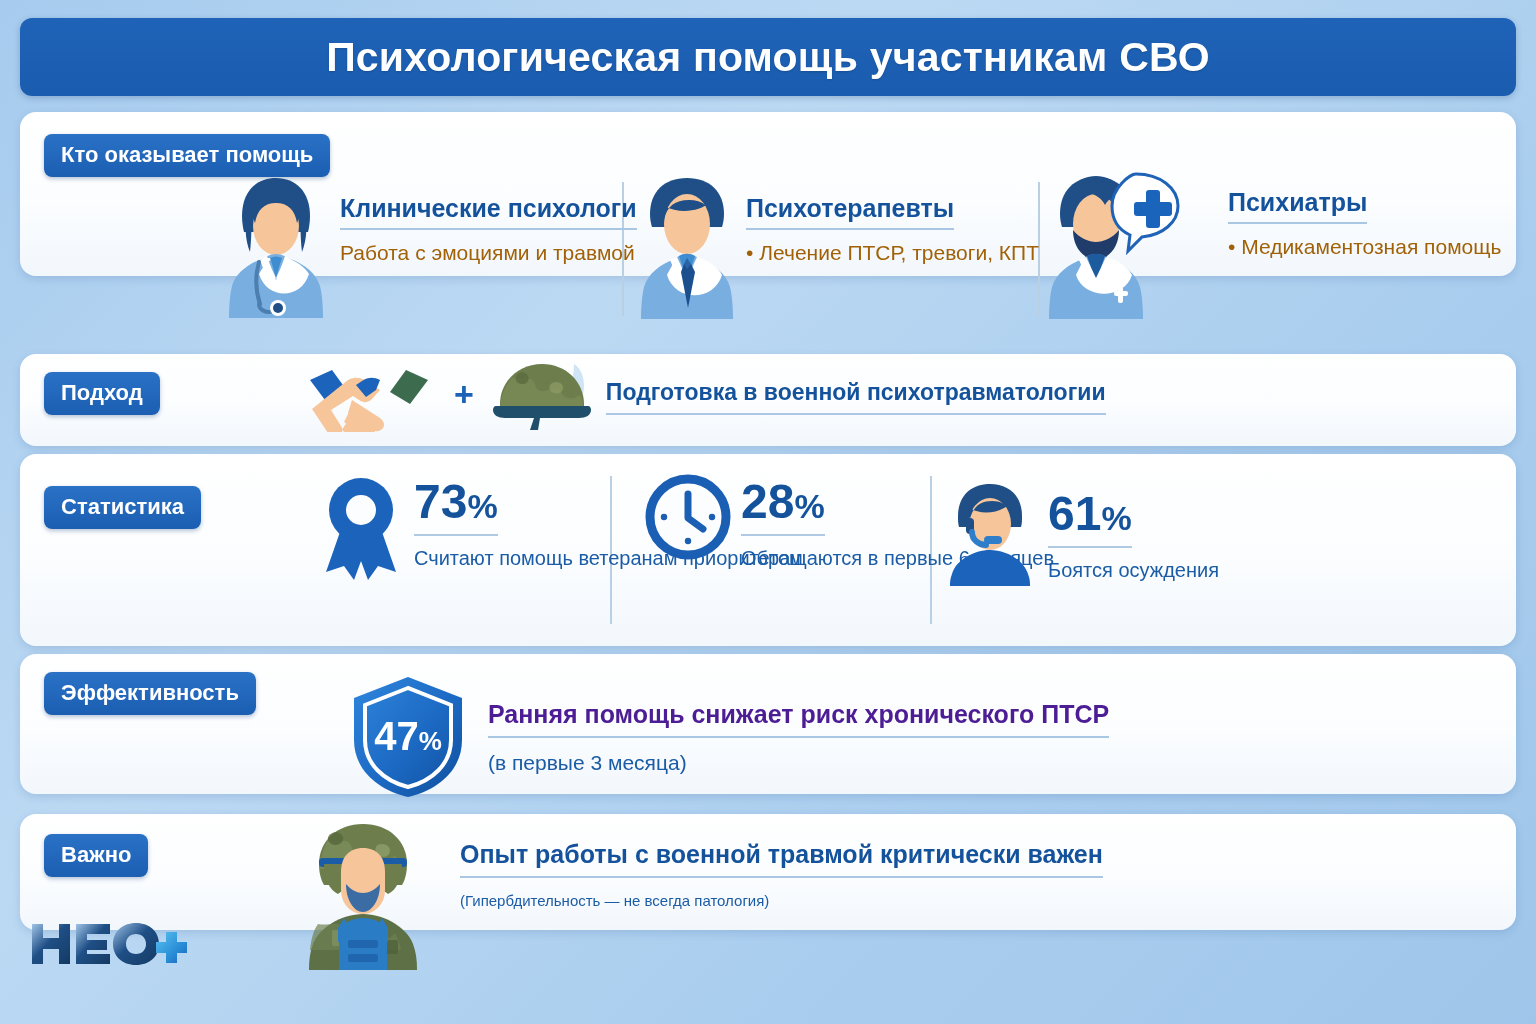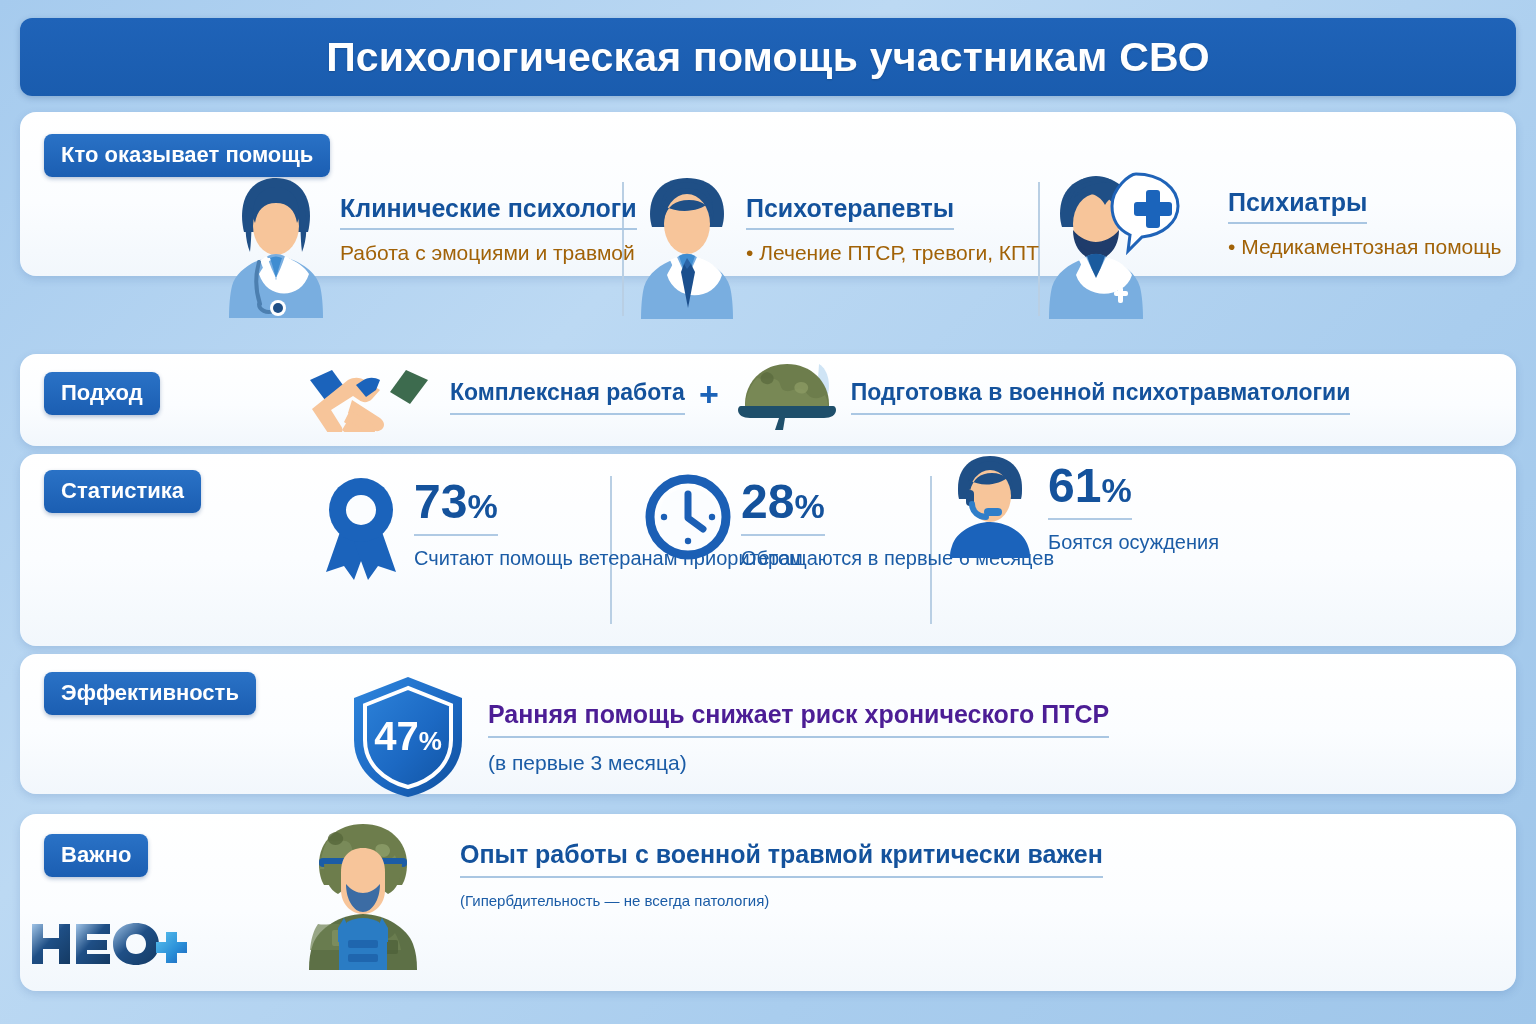--- a/index.html
+++ b/index.html
@@ -30,33 +30,33 @@
   .card{
     position:absolute;left:20px;width:1496px;
     background:linear-gradient(180deg,#ffffff 0%,#fbfdff 55%,#f2f7fc 100%);
     border-radius:16px;
     box-shadow:0 3px 8px rgba(40,85,150,.17);
   }
   #card-providers{top:112px;height:164px;}
   #card-approach{top:354px;height:92px;}
   #card-stats{top:454px;height:192px;}
   #card-effect{top:654px;height:140px;}
-  #card-important{top:814px;height:177px;}
+  #card-important{top:814px;height:116px;}
 
   .badge{
     position:absolute;left:24px;top:-14px;
     background:linear-gradient(180deg,#2a72c6 0%,#1b5eb2 100%);
     border-radius:8px;
     padding:8px 17px 9px 17px;
     color:#fff;font-size:22px;font-weight:bold;white-space:nowrap;
     box-shadow:0 2px 4px rgba(20,60,120,.3);
   }
   #card-providers .badge{top:22px;}
   #card-approach .badge{top:18px;}
-  #card-stats .badge{top:16px;}
+  #card-stats .badge{top:32px;}
   #card-effect .badge{top:18px;}
   #card-important .badge{top:20px;}
 
   .vdiv{position:absolute;width:2px;background:#b9cfe4;}
 
   
   .prov{position:absolute;display:flex;align-items:flex-start;}
   .prov .txt{padding-top:26px;}
   .prov .h{
     color:#14529c;font-size:25px;font-weight:bold;line-height:1.14;
@@ -82,21 +82,21 @@
   
   .stat{position:absolute;display:flex;align-items:flex-start;}
   .stat .sv{
     color:#14529c;font-size:48px;font-weight:bold;line-height:1;
     display:inline-block;border-bottom:2px solid #b0cae4;padding-bottom:8px;
   }
   .stat .sv .pc{font-size:34px;}
   .stat .sl{color:#1b5ca6;font-size:20px;line-height:1.32;margin-top:9px;}
   #stat-0{left:318px;top:474px;}
   #stat-1{left:645px;top:474px;}
-  #stat-2{left:942px;top:452px;}
+  #stat-2{left:942px;top:480px;}
 
   
   .eff{position:absolute;left:348px;top:674px;display:flex;align-items:flex-start;}
   .eff .etxt{padding-top:26px;padding-left:20px;}
   .eff .eh{
     color:#4c1d95;font-size:25px;font-weight:bold;white-space:nowrap;
     display:inline-block;border-bottom:2px solid #a9c6e2;padding-bottom:7px;
   }
   .eff .esub{color:#1b5ca6;font-size:21px;margin-top:13px;}
 
@@ -203,21 +203,20 @@
   <div class="appr-row">
     <svg width="140" height="70" viewBox="0 0 140 70">
       <path d="M10 18l22-10 16 22-20 12z" fill="#1b63bb"></path>
       <path d="M128 18l-22-10-16 22 20 12z" fill="#3d6b4e"></path>
       <path d="M48 18c6-3 12-3 18 1l14 9-8 9c-4 4-9 4-13 1l-6-4-22 14 10 16c3 4 1 8-3 10s-8 1-10-3l-16-24 36-29z" fill="#f7c59a"></path>
       <path d="M52 38l28 18c4 3 5 7 3 10-3 4-8 4-11 1l-24-16z" fill="#f7c59a"></path>
       <path d="M50 48l22 14c4 3 4 8 1 11s-8 3-11 0l-18-13z" fill="#f7c59a"></path>
       <path d="M48 58l15 10c3 2 4 6 1 9s-7 3-10 1l-12-10z" fill="#f7c59a"></path>
       <path d="M80 18c-6-3-12-3-18 1l-6 4 10 12 10-7z" fill="#1b63bb"></path>
     </svg>
-    <div class="appr-lbl">Комплексная работа</div>
     <div class="plus">+</div>
     <svg width="108" height="74" viewBox="0 0 108 74">
       <path d="M86 4c10 6 12 22 8 34l-10-4z" fill="#cfe4f5"></path>
       <path d="M54 4C30 4 12 22 12 44v8h84v-8C96 22 78 4 54 4z" fill="#6d7d4c"></path>
       <path d="M24 18c8 2 14-2 20 2 5 3 2 10 9 11 6 1 10-4 16-2 5 2 5 8 12 9 4 1 8-1 11-3 2 4 3 8 3 12H12c1-11 5-21 12-29z" fill="#7c8c58" opacity=".75"></path>
       <path d="M34 12c5 1 8 5 6 9s-8 4-11 1-1-9 5-10z" fill="#5b6b3e" opacity=".8"></path>
       <path d="M68 22c6 0 9 5 6 9s-10 3-12-1 1-8 6-8z" fill="#8b9a63" opacity=".8"></path>
       <path d="M8 46h92c2 0 3 2 3 4 0 5-5 8-12 8H17c-7 0-12-3-12-8 0-2 1-4 3-4z" fill="#1f4f6b"></path>
       <path d="M46 58l-4 12h8l2-12z" fill="#1f4f6b"></path>
     </svg>

